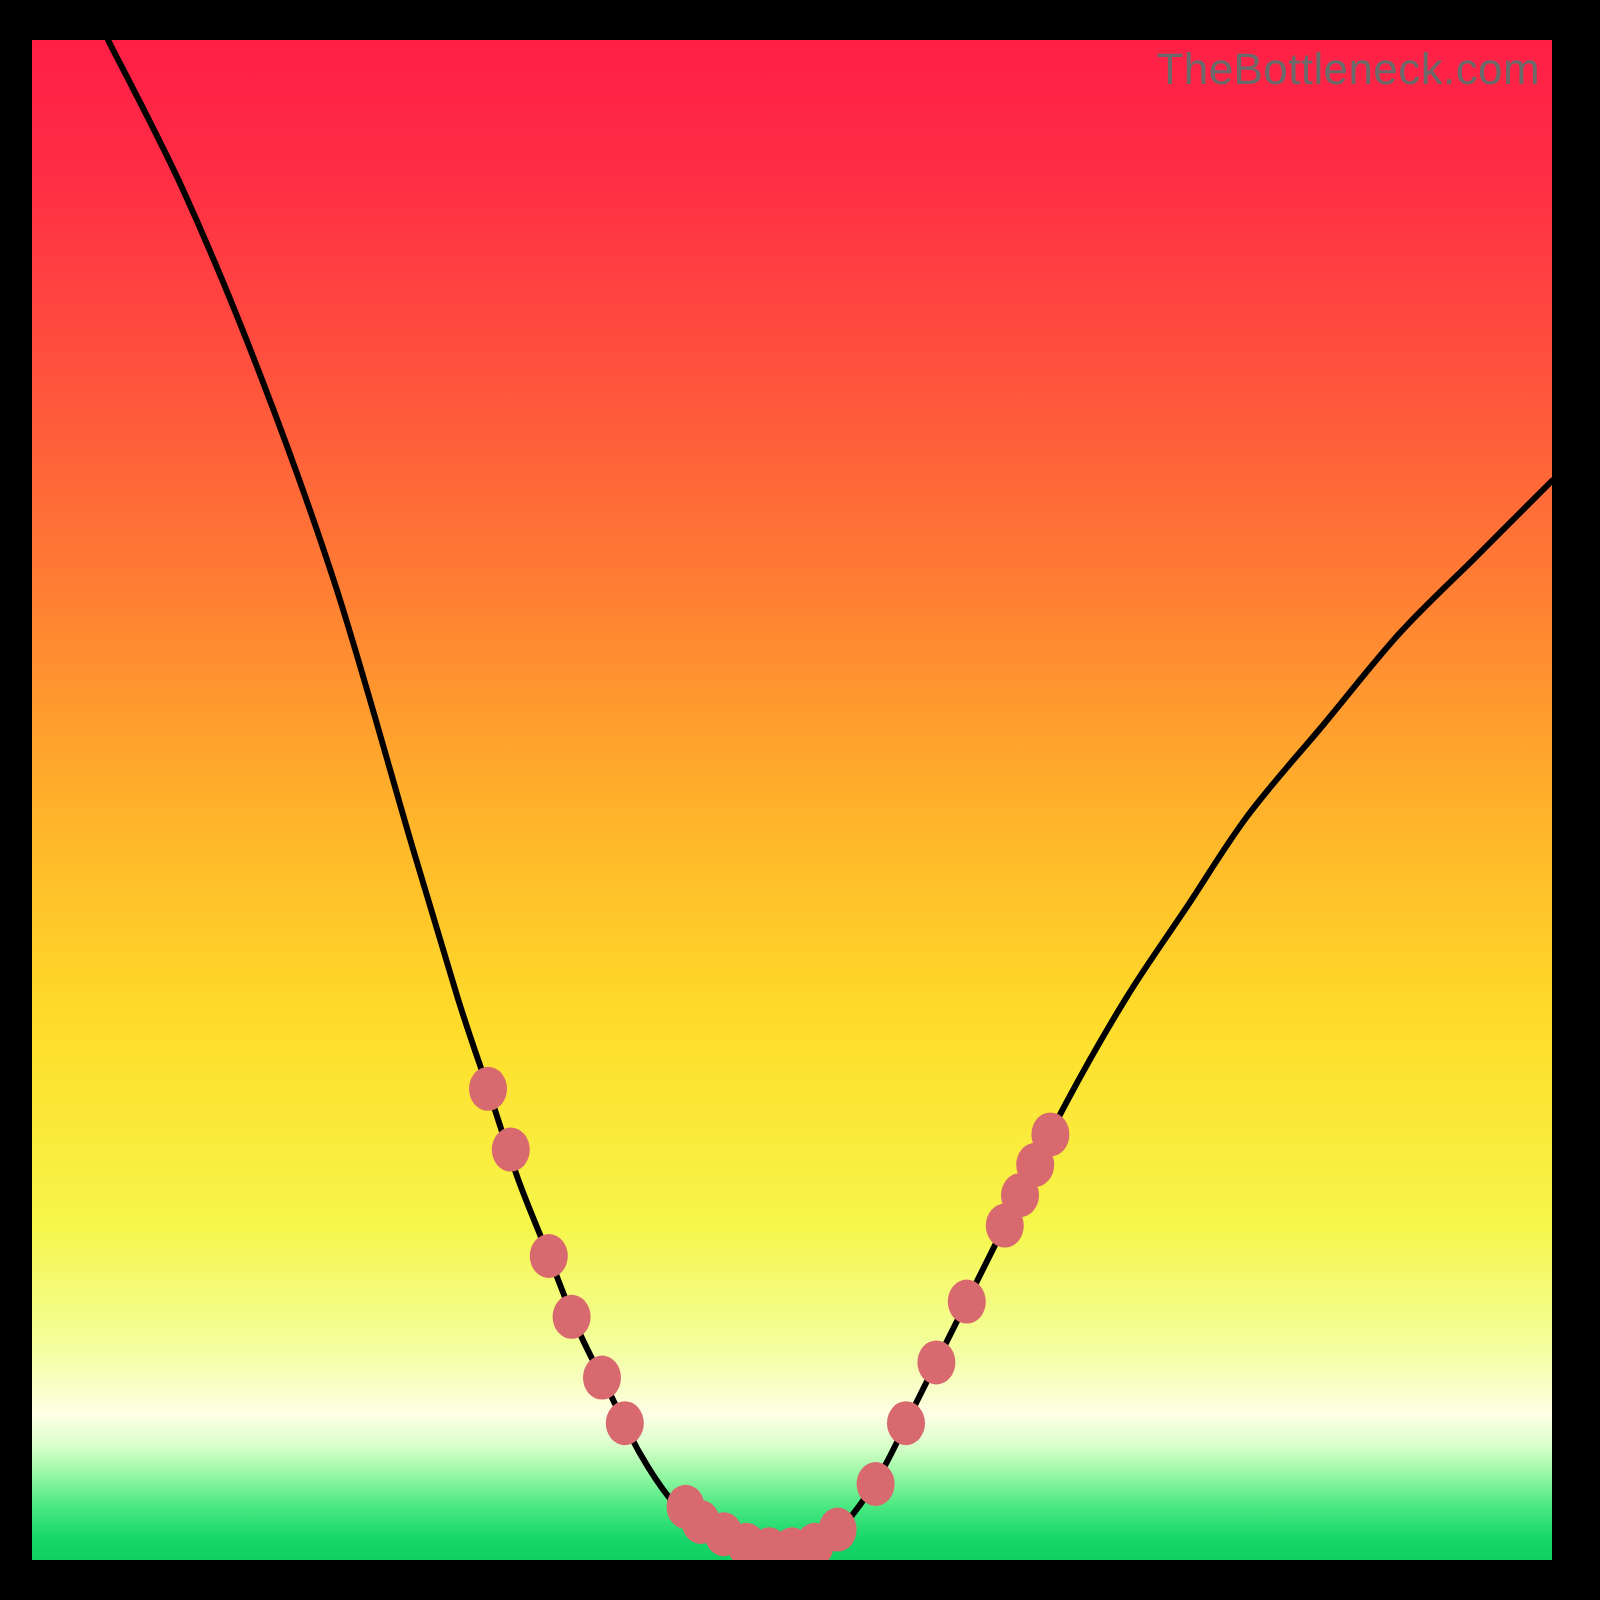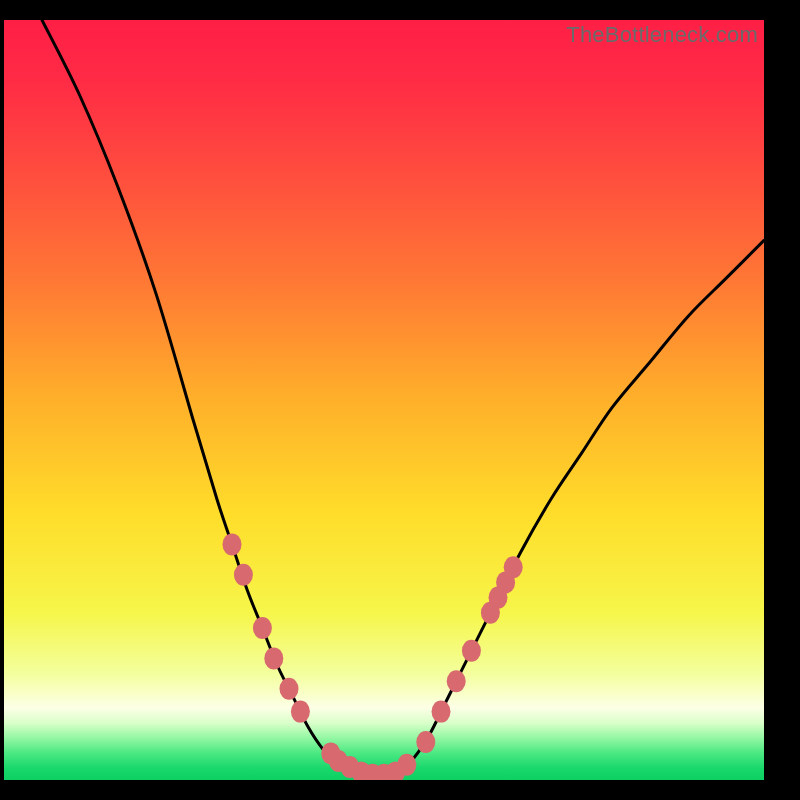--- a/index.html
+++ b/index.html
@@ -6,21 +6,21 @@
     margin: 0;
     padding: 0;
     width: 800px;
     height: 800px;
     background: #000;
     overflow: hidden;
     font-family: Arial, Helvetica, sans-serif;
   }
   .frame {
     position: absolute;
-    left: 4px;
+    left: 16px;
     top: 20px;
     width: 760px;
     height: 700px;
     background: #000;
   }
   .plot {
     position: absolute;
     left: 0;
     top: 0;
     width: 760px;

